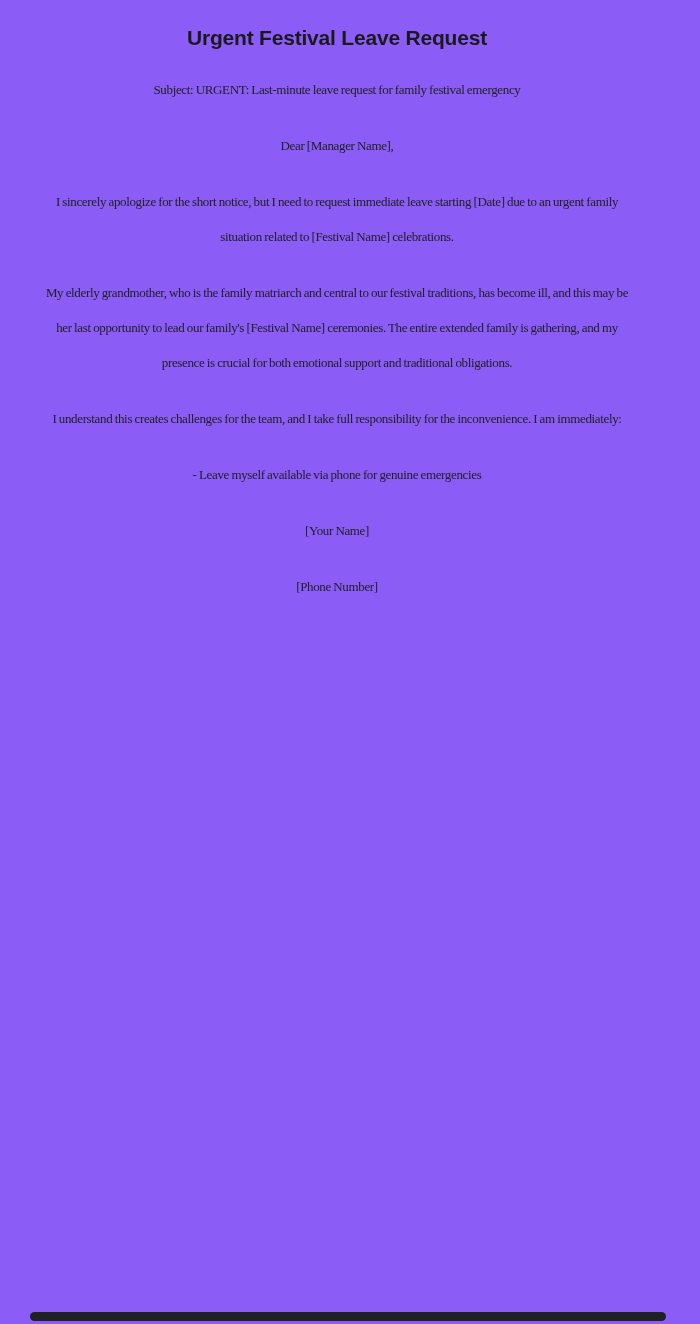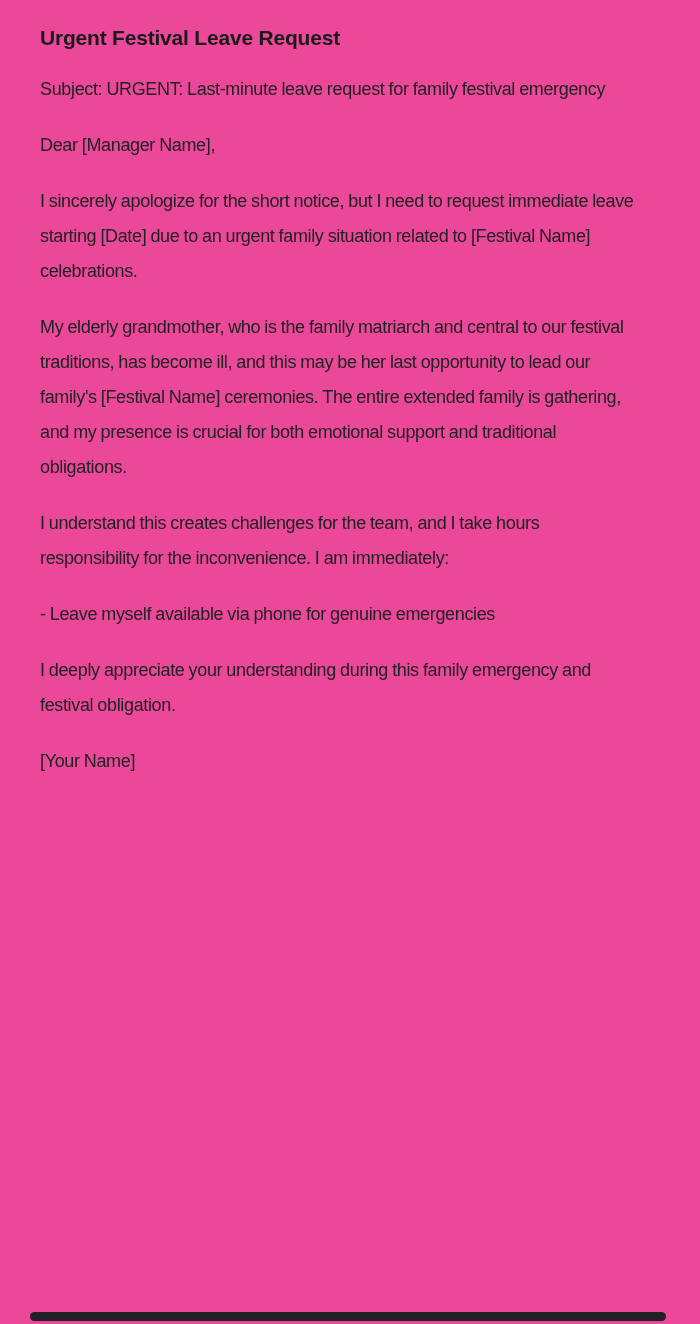--- a/index.html
+++ b/index.html
@@ -7,44 +7,46 @@
     width: 700px;
     height: 1324px;
     background: #ffffff;
     overflow: hidden;
     font-family: "Liberation Sans", sans-serif;
   }
   .page {
     position: relative;
     width: 700px;
     height: 1324px;
-    background: #ec4899;
+    background: #8b5cf6;
+    text-align: center;
   }
   .doc {
     position: absolute;
     top: 24px;
     left: 40px;
     width: 594px;
   }
   .doc-title {
     font-size: 21px;
     font-weight: 700;
     color: #1a1a1a;
     letter-spacing: -0.2px;
     line-height: 28px;
     margin-bottom: 20px;
   }
   .para {
-    font-size: 18px;
+    font-size: 13px;
     font-weight: 400;
     color: #202124;
     letter-spacing: -0.35px;
     line-height: 35px;
     margin-bottom: 21px;
     word-spacing: -0.5px;
+    font-family: Liberation Serif, serif;
   }
   .hscrollbar {
     position: absolute;
     left: 30px;
     bottom: 3px;
     width: 636px;
     height: 9px;
     border-radius: 5px;
     background: #202124;
   }
@@ -53,20 +55,20 @@
 <body>
 
 <div class="page">
   <div class="doc">
     <h1 class="doc-title">Urgent Festival Leave Request</h1>
     <div id="paragraphs">
         <p class="para">Subject: URGENT: Last-minute leave request for family festival emergency</p>
         <p class="para">Dear [Manager Name],</p>
         <p class="para">I sincerely apologize for the short notice, but I need to request immediate leave starting [Date] due to an urgent family situation related to [Festival Name] celebrations.</p>
         <p class="para">My elderly grandmother, who is the family matriarch and central to our festival traditions, has become ill, and this may be her last opportunity to lead our family's [Festival Name] ceremonies. The entire extended family is gathering, and my presence is crucial for both emotional support and traditional obligations.</p>
-        <p class="para">I understand this creates challenges for the team, and I take hours responsibility for the inconvenience. I am immediately:</p>
+        <p class="para">I understand this creates challenges for the team, and I take full responsibility for the inconvenience. I am immediately:</p>
         <p class="para">- Leave myself available via phone for genuine emergencies</p>
-        <p class="para">I deeply appreciate your understanding during this family emergency and festival obligation.</p>
         <p class="para">[Your Name]</p>
+        <p class="para">[Phone Number]</p>
       </div>
   </div>
   <div class="hscrollbar"></div>
 </div>
 
 </body></html>

